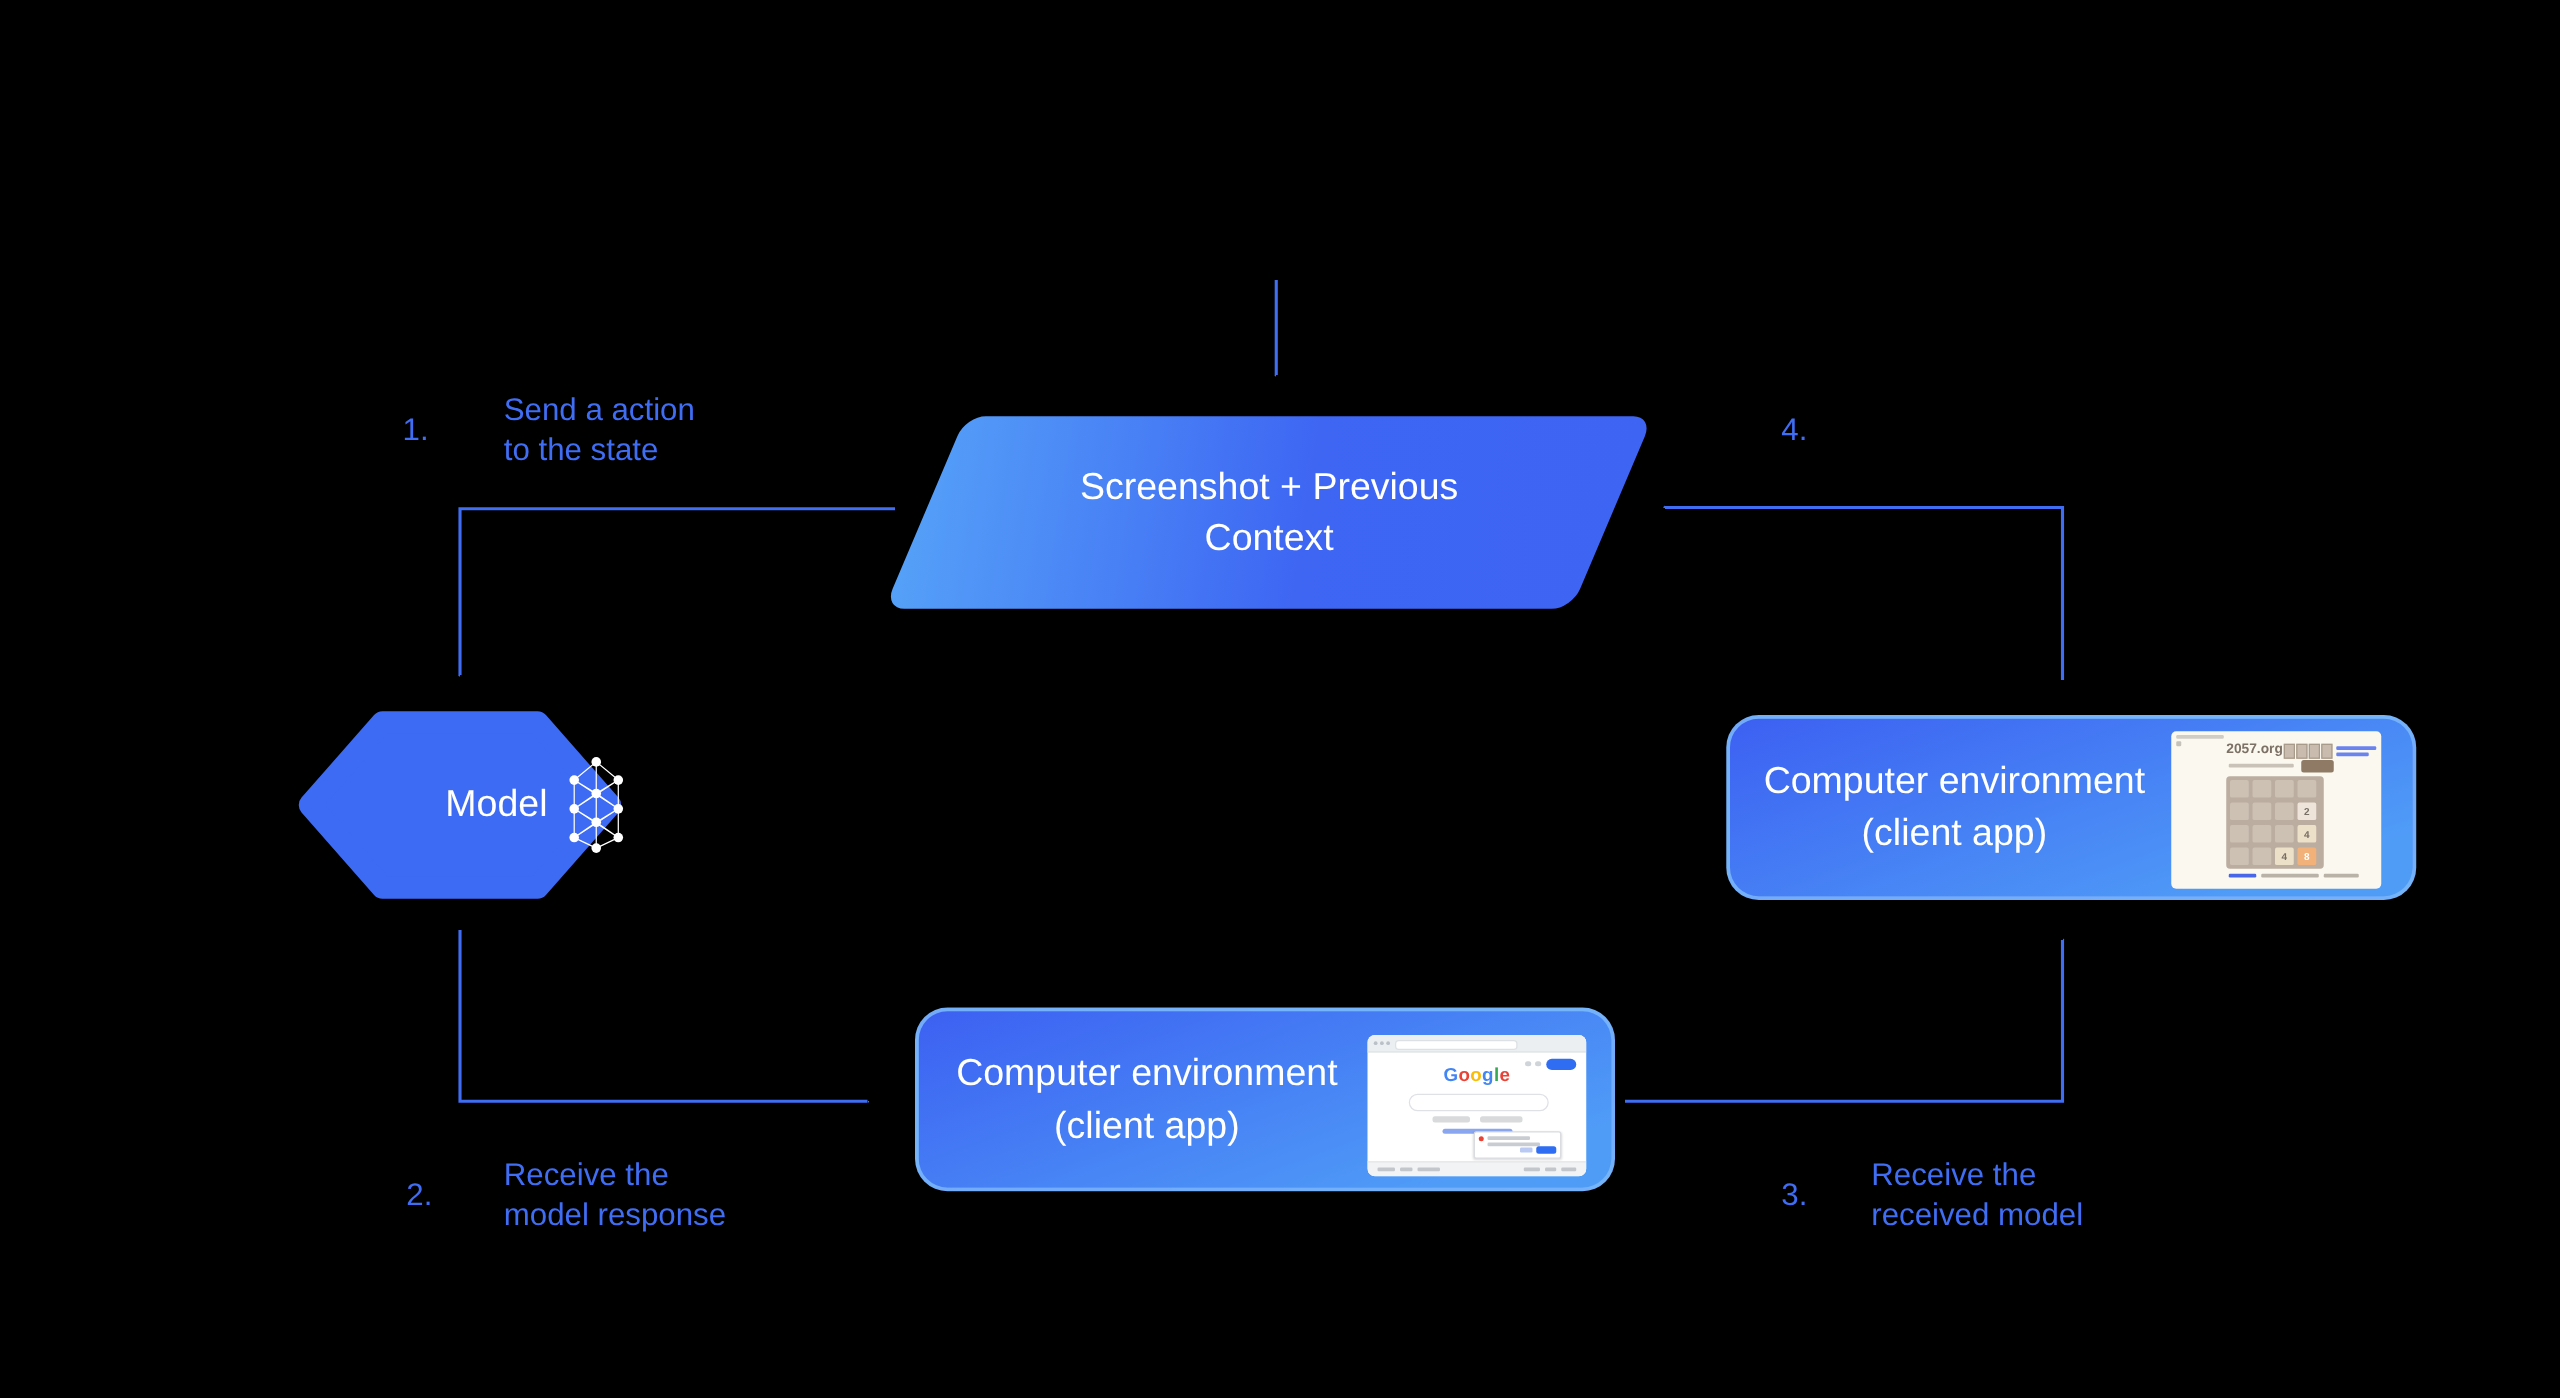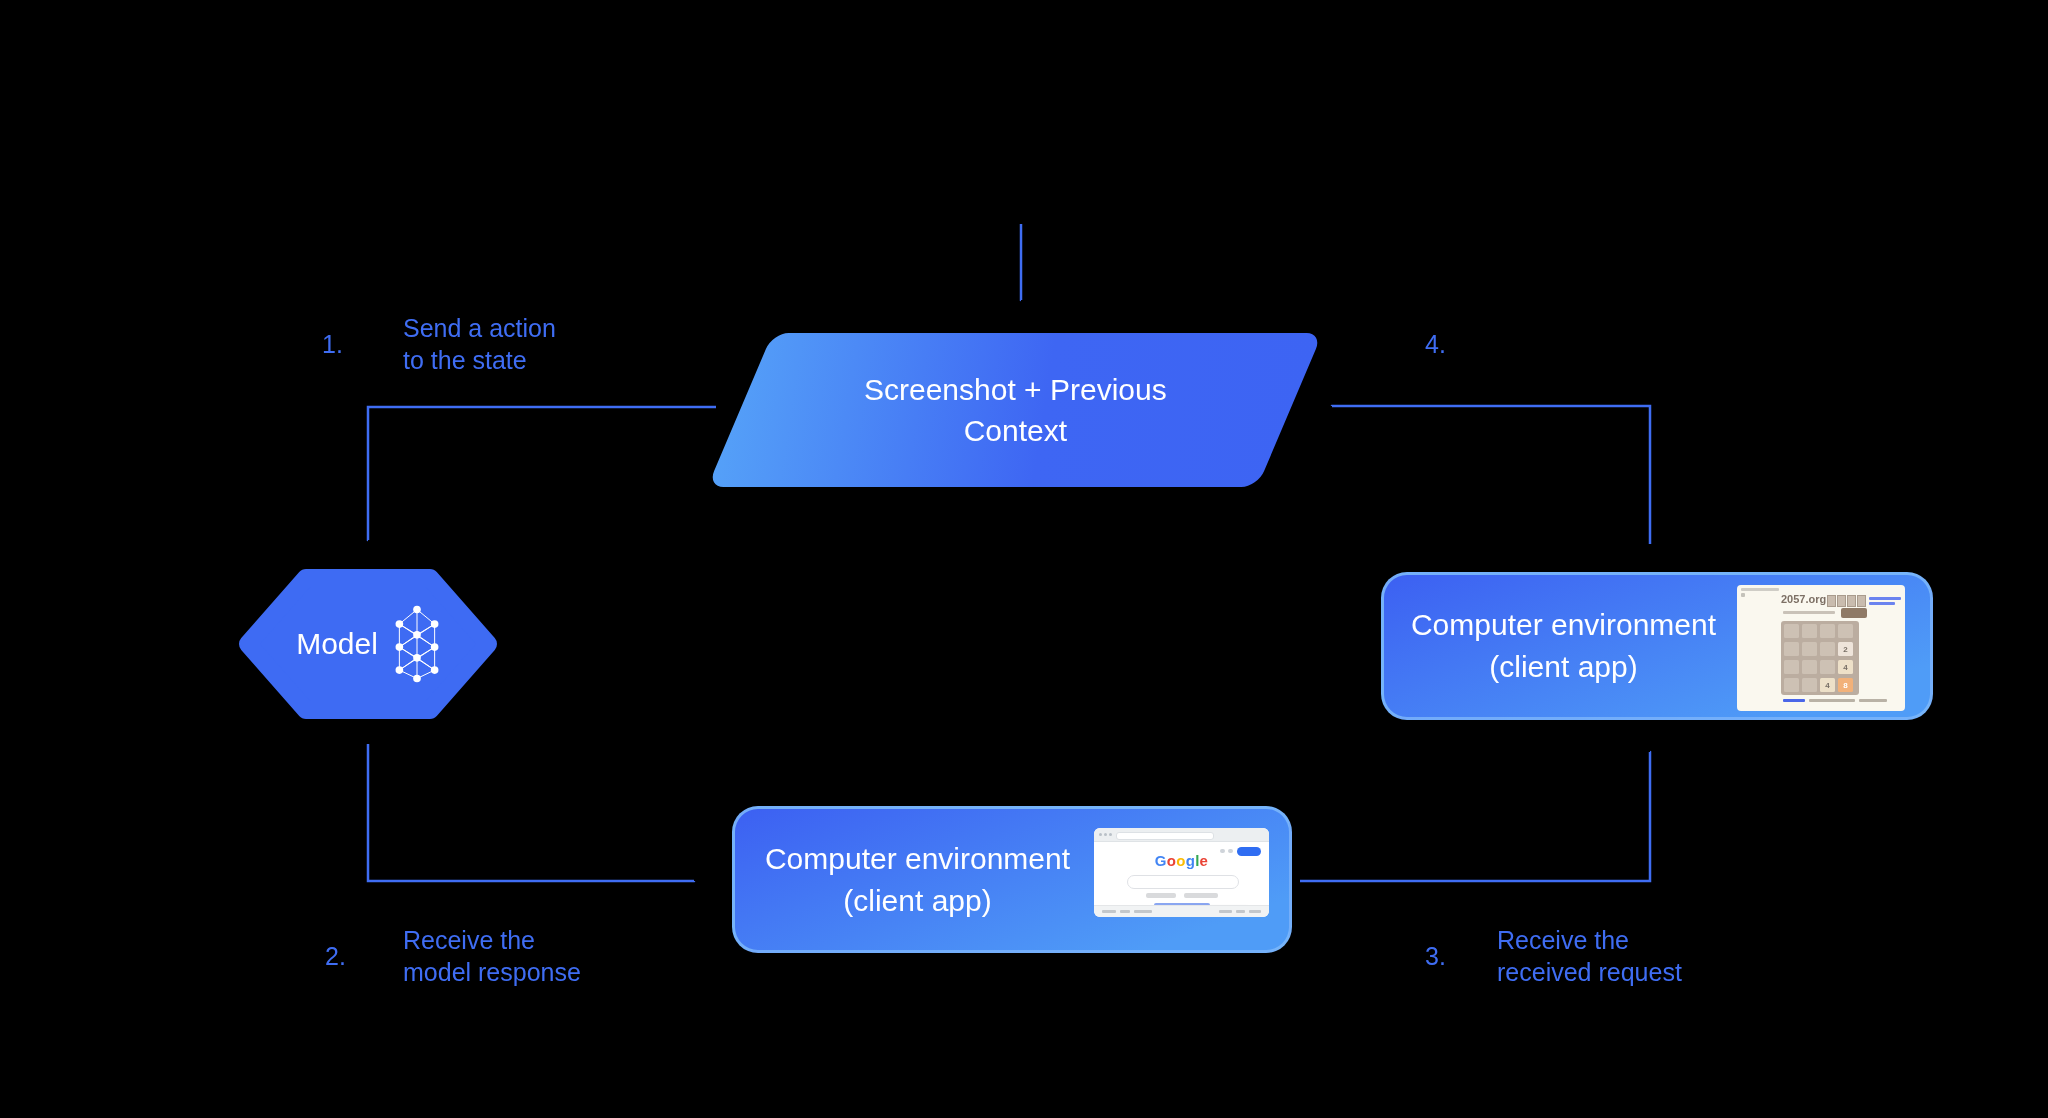--- a/index.html
+++ b/index.html
@@ -18,40 +18,40 @@
   .para{position:absolute;left:740px;top:333px;width:550px;height:154px;
         transform:skewX(-23deg);border-radius:16px;
         background:linear-gradient(75deg,#55a1f8 0%,#3e66f3 55%,#3d64f3 100%);
         display:flex;align-items:center;justify-content:center;}
   .para .txt{transform:skewX(23deg);color:#fff;font-size:30px;line-height:41px;text-align:center;font-weight:400;}
 
   
   .hexwrap{position:absolute;left:236px;top:568px;width:264px;height:152px;}
   .hexwrap svg.hex{position:absolute;left:0;top:0;}
   .hexcontent{position:absolute;left:0;top:0;width:100%;height:100%;display:flex;
-              align-items:center;justify-content:center;gap:16px;}
+              align-items:center;justify-content:flex-end;gap:16px;}
   .hexcontent .mlabel{color:#fff;font-size:30px;font-weight:500;}
 
   
   .envbox{position:absolute;border-radius:26px;box-sizing:border-box;
           background:linear-gradient(160deg,#3c60f2 0%,#4f9cf7 85%);
           border:3px solid rgba(125,185,250,.85);}
   .envbox.bottom{left:732px;top:806px;width:560px;height:147px;}
   .envbox.right{left:1381px;top:572px;width:552px;height:148px;}
   .envlabel{position:absolute;left:0;top:0;bottom:0;display:flex;flex-direction:column;
             align-items:center;justify-content:center;color:#fff;font-size:30px;line-height:42px;font-weight:400;}
   .envbox.bottom .envlabel{width:365px;}
   .envbox.right .envlabel{width:359px;}
 
   
   .stepnum{position:absolute;color:#3f6df3;font-size:25px;font-weight:500;}
   .steptxt{position:absolute;color:#3f6df3;font-size:25px;line-height:32px;font-weight:500;}
 
   
-  .gthumb{position:absolute;right:20px;top:19px;width:175px;height:89px;background:#fff;
+  .gthumb{position:absolute;right:20px;top:19px;width:175px;height:113px;background:#fff;
           border-radius:6px;overflow:hidden;}
   .gthumb .inner{position:absolute;inset:0;filter:blur(.35px);}
   .gt-bar{position:absolute;left:0;top:0;right:0;height:13px;background:#eceff1;border-bottom:1px solid #dfe3e6;}
   .gt-dot{position:absolute;width:3px;height:3px;border-radius:50%;background:#b9c0c7;}
   .gt-url{position:absolute;left:22px;top:4px;width:96px;height:6px;background:#fff;border:1px solid #dde1e5;border-radius:3px;}
   .gt-signin{position:absolute;right:8px;top:19px;width:24px;height:9px;border-radius:5px;background:#2f6df2;}
   .gt-micro{position:absolute;height:4px;border-radius:2px;background:#cfd4da;}
   .gt-logo{position:absolute;left:0;right:0;top:24px;text-align:center;font-size:15px;font-weight:700;letter-spacing:.3px;}
   .gt-search{position:absolute;left:33px;top:47px;width:110px;height:12px;border:1px solid #dfe1e5;border-radius:7px;background:#fff;}
   .gt-btn{position:absolute;top:65px;height:5px;border-radius:2px;background:#d9dadc;}
@@ -237,18 +237,18 @@
 
   <div class="stepnum" style="left:325px;top:942px">2.</div>
   <div class="steptxt" style="left:403px;top:924px">
     <div>Receive the</div>
     <div>model response</div>
   </div>
 
   <div class="stepnum" style="left:1425px;top:942px">3.</div>
   <div class="steptxt" style="left:1497px;top:924px">
     <div>Receive the</div>
-    <div>received request</div>
+    <div>received model</div>
   </div>
 
   <div class="stepnum" style="left:1425px;top:330px">4.</div>
 
 </div>
 
 </body></html>

